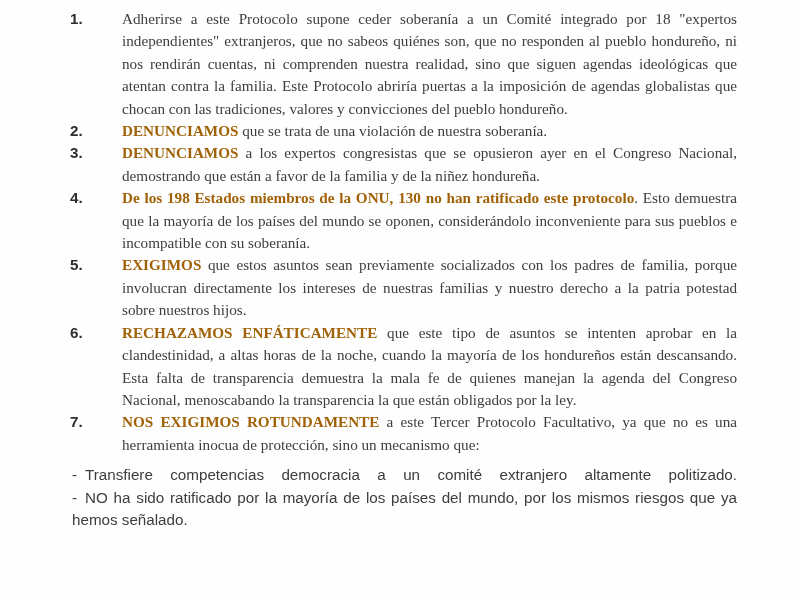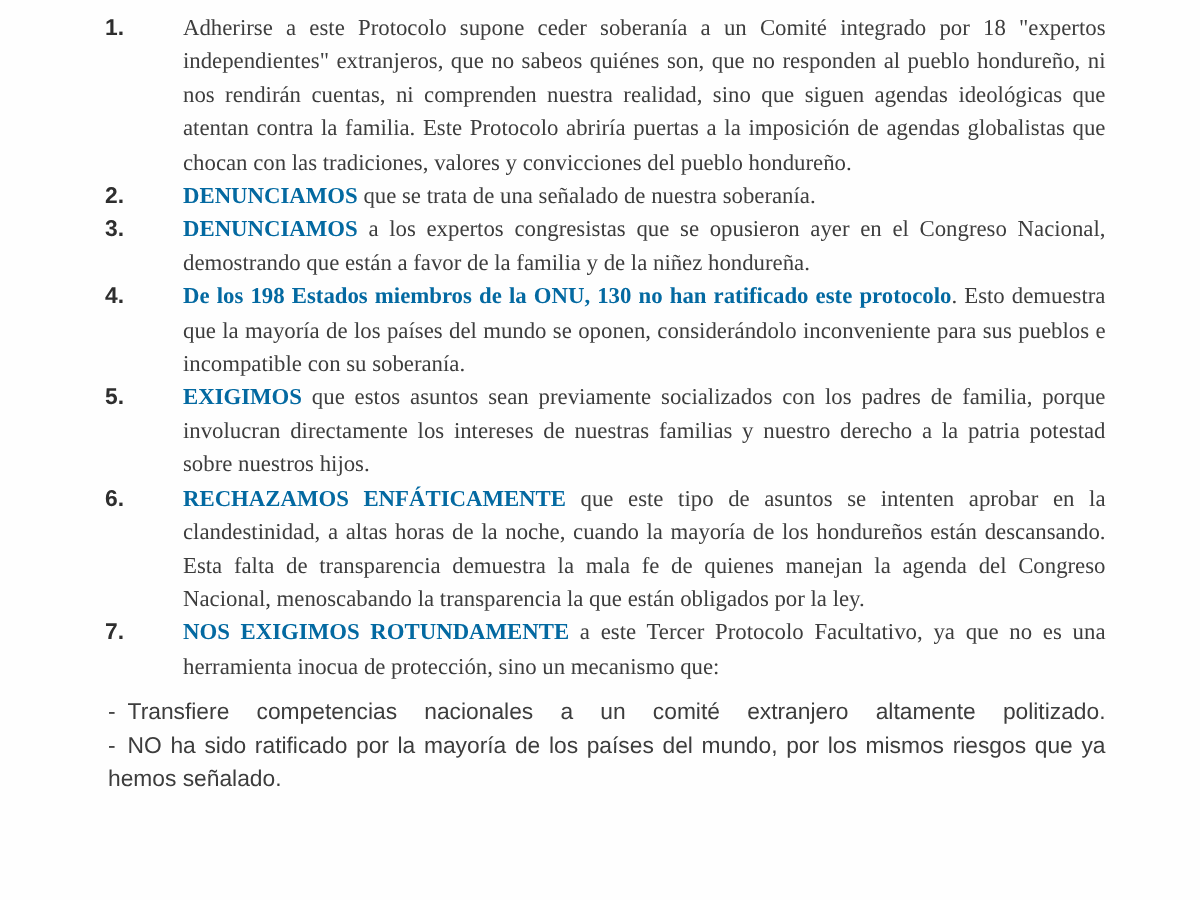--- a/index.html
+++ b/index.html
@@ -33,21 +33,21 @@
     color: #2e2e2e;
   }
   .n-text {
     margin: 0;
     width: 615px;
     text-align: justify;
     font-family: Liberation Serif, serif;
   }
   .lead {
     font-weight: bold;
-    color: #0369a1;
+    color: #a16207;
   }
   .dash-section {
     margin-top: 8px;
     margin-left: 72px;
     width: 665px;
   }
   .d-item {
     margin: 0;
     text-align: justify;
   }
@@ -65,21 +65,21 @@
 
   <div class="numbered-list">
 
     <div class="n-item">
       <span class="num">1.</span>
       <p class="n-text"><span class="lead"></span><span>Adherirse a este Protocolo supone ceder soberanía a un Comité integrado por 18 "expertos independientes" extranjeros, que no sabeos quiénes son, que no responden al pueblo hondureño, ni nos rendirán cuentas, ni comprenden nuestra realidad, sino que siguen agendas ideológicas que atentan contra la familia. Este Protocolo abriría puertas a la imposición de agendas globalistas que chocan con las tradiciones, valores y convicciones del pueblo hondureño.</span></p>
     </div>
 
     <div class="n-item">
       <span class="num">2.</span>
-      <p class="n-text"><span class="lead">DENUNCIAMOS</span><span> que se trata de una señalado de nuestra soberanía.</span></p>
+      <p class="n-text"><span class="lead">DENUNCIAMOS</span><span> que se trata de una violación de nuestra soberanía.</span></p>
     </div>
 
     <div class="n-item">
       <span class="num">3.</span>
       <p class="n-text"><span class="lead">DENUNCIAMOS</span><span> a los expertos congresistas que se opusieron ayer en el Congreso Nacional, demostrando que están a favor de la familia y de la niñez hondureña.</span></p>
     </div>
 
     <div class="n-item">
       <span class="num">4.</span>
       <p class="n-text"><span class="lead">De los 198 Estados miembros de la ONU, 130 no han ratificado este protocolo</span><span>. Esto demuestra que la mayoría de los países del mundo se oponen, considerándolo inconveniente para sus pueblos e incompatible con su soberanía.</span></p>
@@ -97,20 +97,20 @@
 
     <div class="n-item">
       <span class="num">7.</span>
       <p class="n-text"><span class="lead">NOS EXIGIMOS ROTUNDAMENTE</span><span> a este Tercer Protocolo Facultativo, ya que no es una herramienta inocua de protección, sino un mecanismo que:</span></p>
     </div>
 
   </div>
 
   <div class="dash-section">
 
-    <p class="d-item stretch"><span class="dash">-</span><span>Transfiere competencias nacionales a un comité extranjero altamente politizado.</span></p>
+    <p class="d-item stretch"><span class="dash">-</span><span>Transfiere competencias democracia a un comité extranjero altamente politizado.</span></p>
 
 
     <p class="d-item"><span class="dash">-</span><span>NO ha sido ratificado por la mayoría de los países del mundo, por los mismos riesgos</span><span> que ya hemos señalado.</span></p>
 
   </div>
 
 </div>
 
 </body></html>

